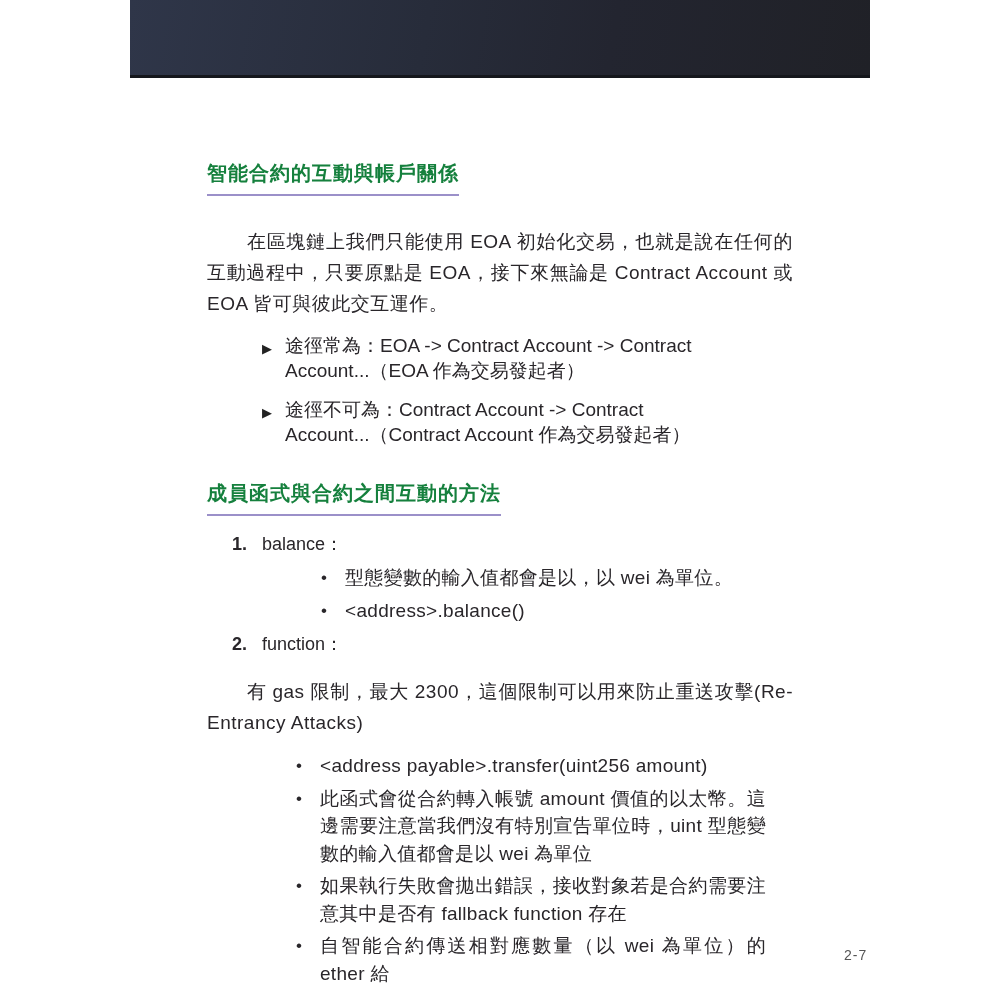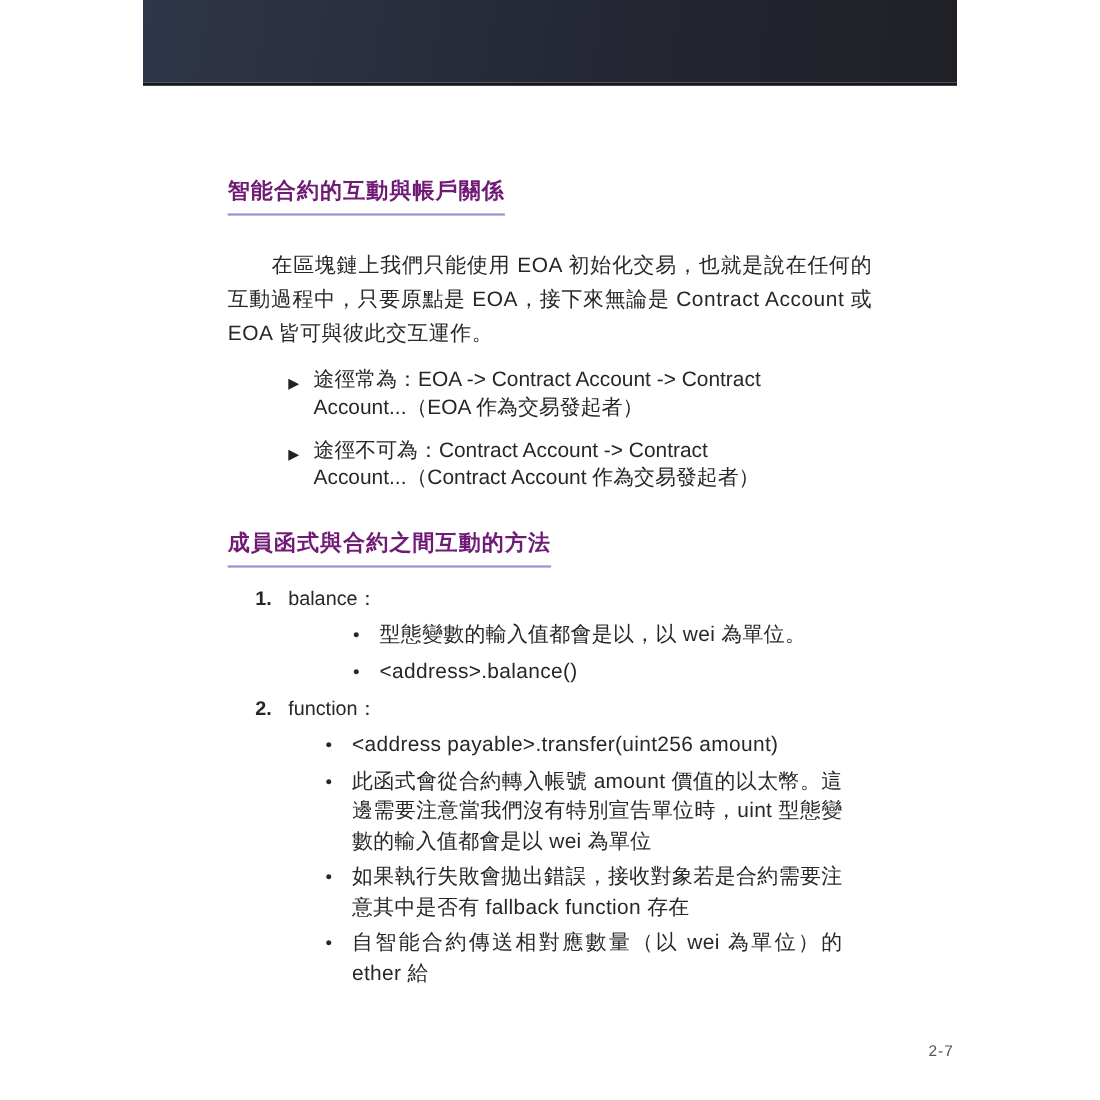--- a/index.html
+++ b/index.html
@@ -28,21 +28,21 @@
     width: 586px;
   }
   .heading-wrap { margin: 0 0 30px 0; }
   .heading-wrap.second { margin-top: 33px; margin-bottom: 16px; }
   h2.heading {
     display: inline-block;
     margin: 0;
     font-size: 20px;
     font-weight: 700;
     letter-spacing: 1px;
-    color: #701a75;
+    color: #15803d;
     border-bottom: 2px solid #9b90c9;
     padding-bottom: 7px;
   }
   p.para {
     font-size: 19px;
     line-height: 31px;
     text-align: justify;
     letter-spacing: 0.5px;
     margin: 12px 0 14px 0;
   }
@@ -156,20 +156,21 @@
         <li>
           <span class="dot">•</span>
           <span>&lt;address&gt;.balance()</span>
         </li>
       </ul>
       <li class="num-item">
         <span class="num">2.</span><span>function：</span>
       </li>
     </ol>
 
+    <p class="para indent" style="margin-top:20px;">有 gas 限制，最大 2300，這個限制可以用來防止重送攻擊(Re-Entrancy Attacks)</p>
 
     <ul class="dot-list">
       <li>
         <span class="dot">•</span>
         <span>&lt;address payable&gt;.transfer(uint256 amount)</span>
       </li>
       <li>
         <span class="dot">•</span>
         <span>此函式會從合約轉入帳號 amount 價值的以太幣。這邊需要注意當我們沒有特別宣告單位時，uint 型態變數的輸入值都會是以 wei 為單位</span>
       </li>

